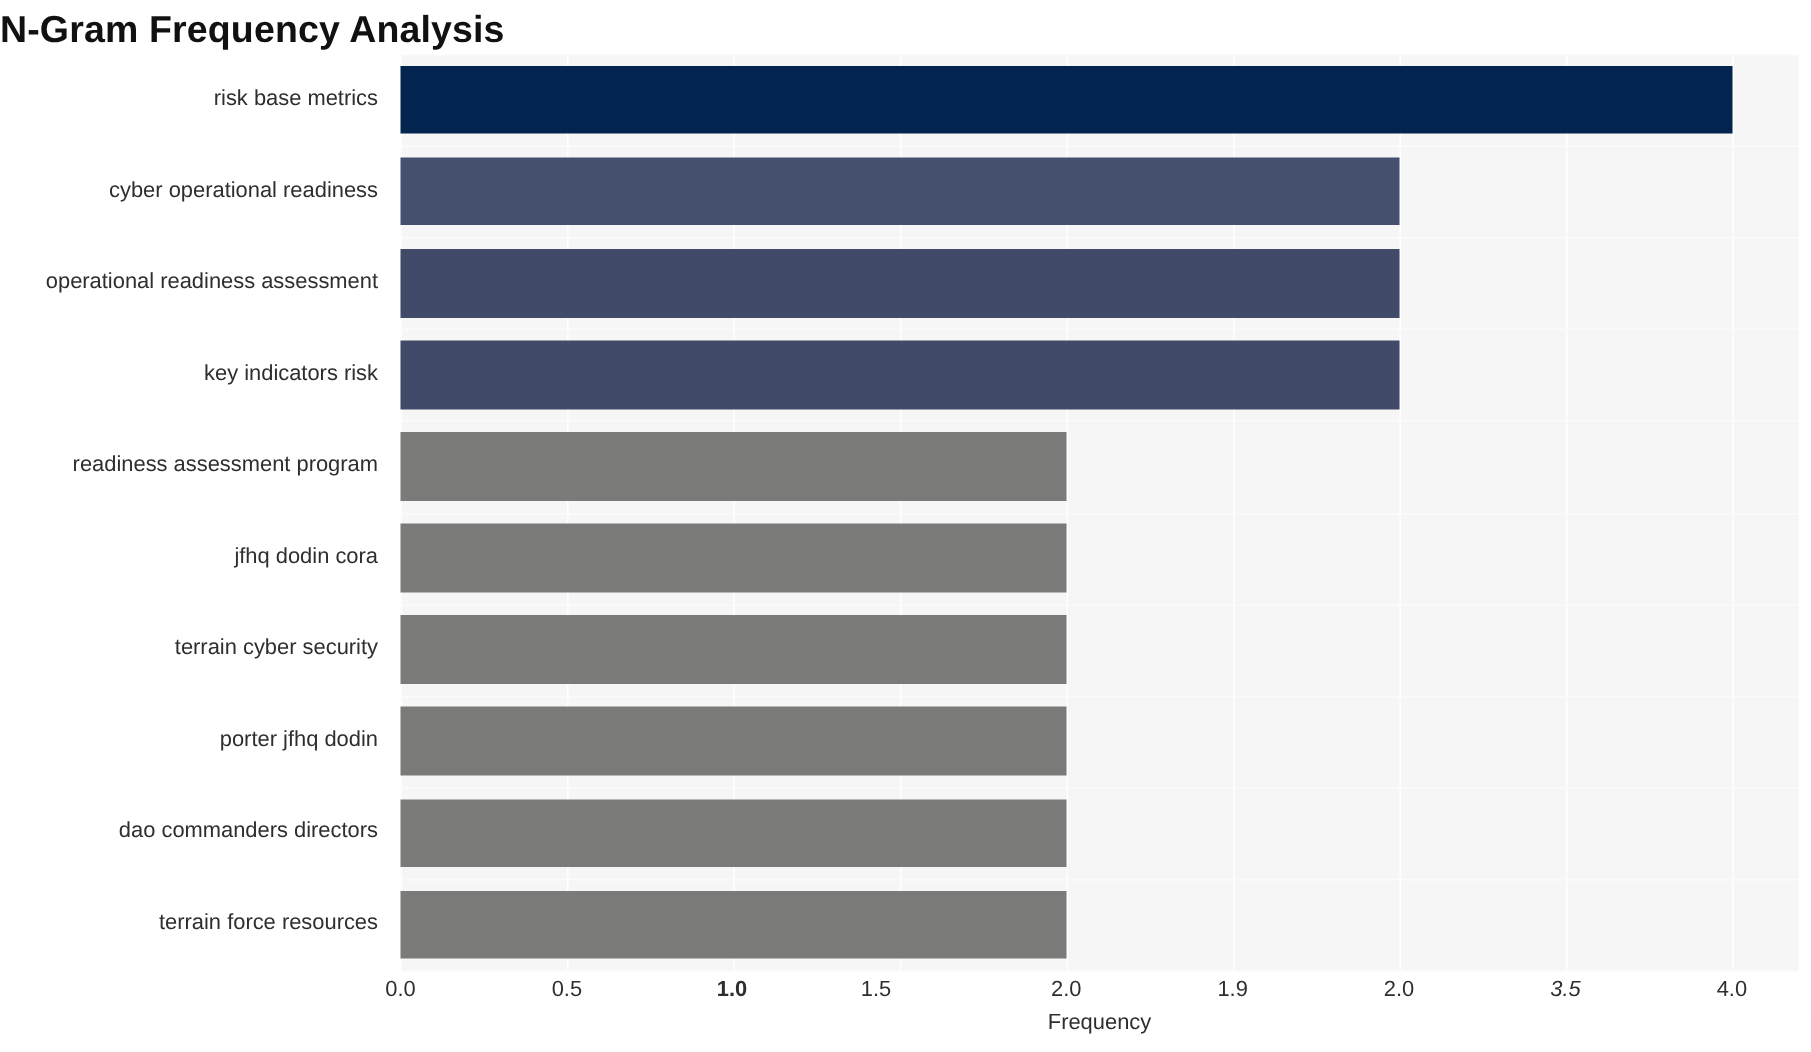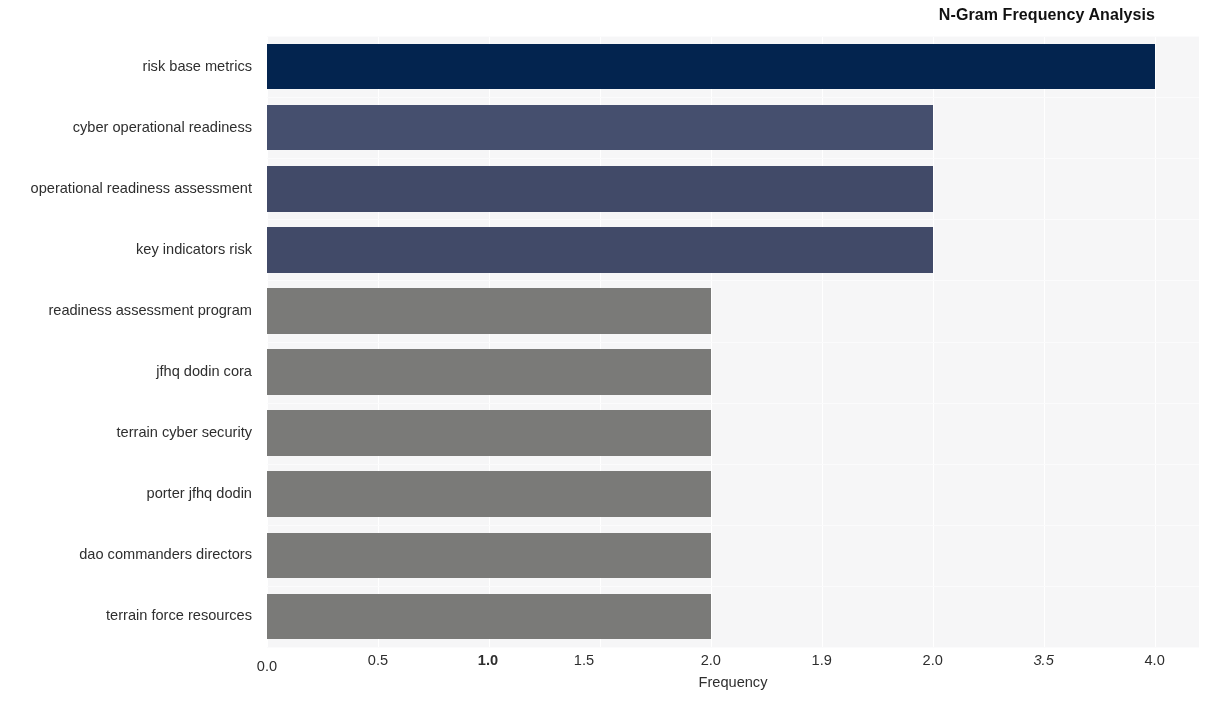--- a/index.html
+++ b/index.html
@@ -21,22 +21,22 @@
     height: 701px;
     background: #ffffff;
   }
 
   
   #chart-title {
     position: absolute;
     left: 0;
     top: 6px;
     width: 1155px;
-    text-align: right;
-    font-size: 16px;
+    text-align: left;
+    font-size: 25px;
     font-weight: bold;
     color: #111111;
     letter-spacing: 0.1px;
   }
 
   
   #plot-area {
     position: absolute;
     left: 267px;
     top: 36px;
@@ -169,21 +169,21 @@
       <div class="y-label" style="top: 204.85px; padding-right: 10px;">key indicators risk</div>
       <div class="y-label" style="top: 265.95px; padding-right: 10px;">readiness assessment program</div>
       <div class="y-label" style="top: 327.05px; padding-right: 10px;">jfhq dodin cora</div>
       <div class="y-label" style="top: 388.15px; padding-right: 10px;">terrain cyber security</div>
       <div class="y-label" style="top: 449.25px; padding-right: 10px;">porter jfhq dodin</div>
       <div class="y-label" style="top: 510.35px; padding-right: 10px;">dao commanders directors</div>
       <div class="y-label" style="top: 571.45px; padding-right: 10px;">terrain force resources</div>
     </div>
 
   <div id="x-ticks">
-      <div class="x-tick" style="left: 0px; margin-top: 6px;">0.0</div>
+      <div class="x-tick" style="left: 0px;">0.0</div>
       <div class="x-tick" style="left: 110.952px;">0.5</div>
       <div class="x-tick" style="left: 221px; font-weight: bold;">1.0</div>
       <div class="x-tick" style="left: 317px;">1.5</div>
       <div class="x-tick" style="left: 443.81px;">2.0</div>
       <div class="x-tick" style="left: 554.762px;">1.9</div>
       <div class="x-tick" style="left: 665.714px;">2.0</div>
       <div class="x-tick" style="left: 776.667px; font-style: italic;">3.5</div>
       <div class="x-tick" style="left: 887.619px;">4.0</div>
     </div>
 

